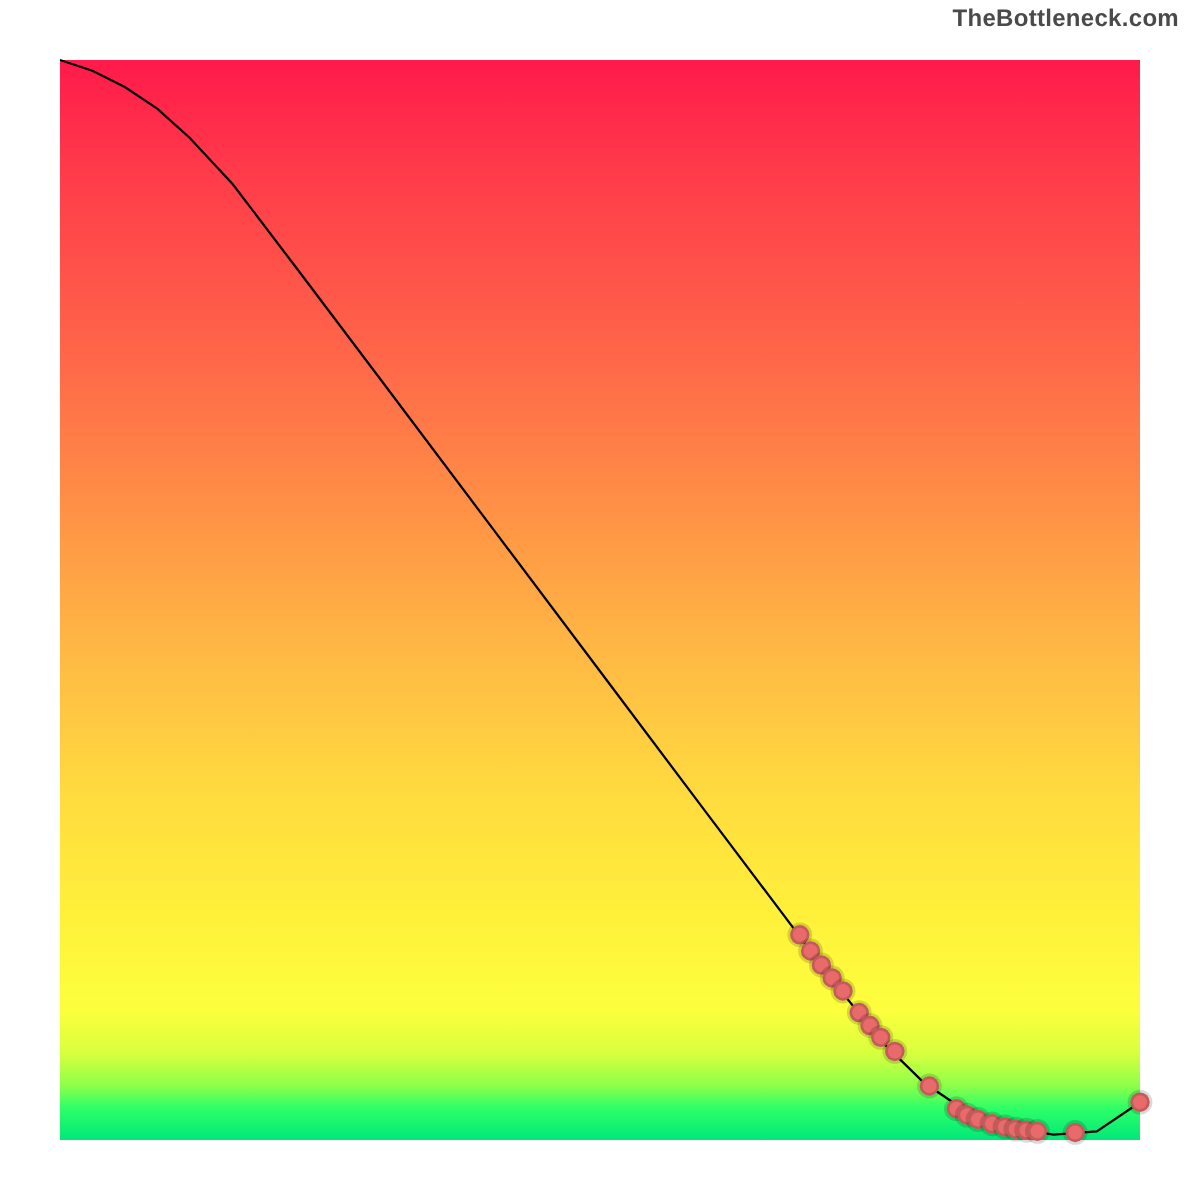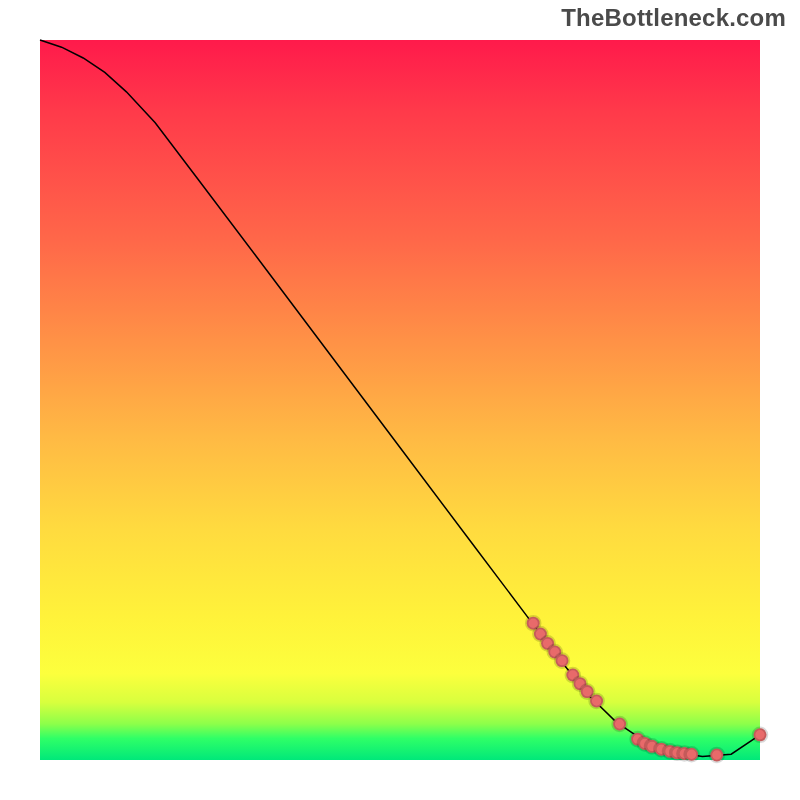--- a/index.html
+++ b/index.html
@@ -13,21 +13,21 @@
   }
   .stage {
     position: relative;
     width: 800px;
     height: 800px;
   }
   .watermark {
     position: absolute;
     top: 4px;
     right: 14px;
-    font-size: 24px;
+    font-size: 16px;
     font-weight: 600;
     color: #4a4a4a;
     letter-spacing: 0.2px;
     user-select: none;
   }
   .plot-area {
     position: absolute;
     left: 40px;
     top: 40px;
     width: 720px;

